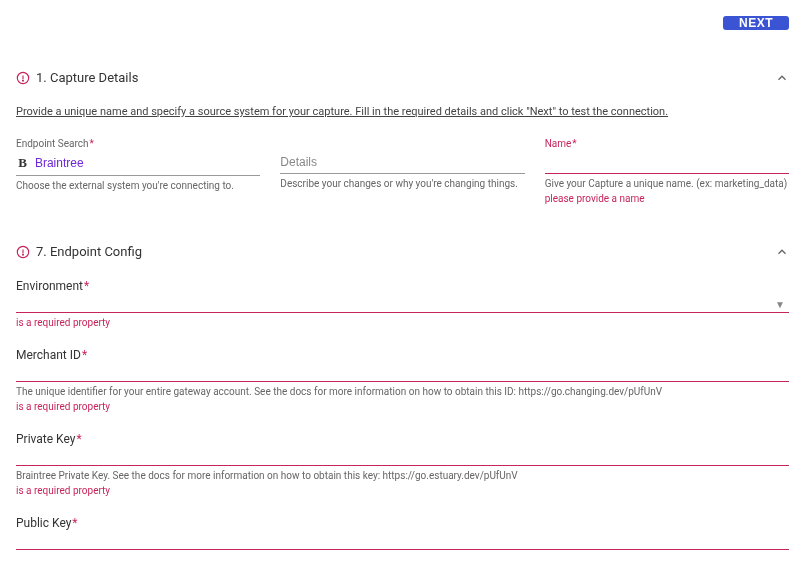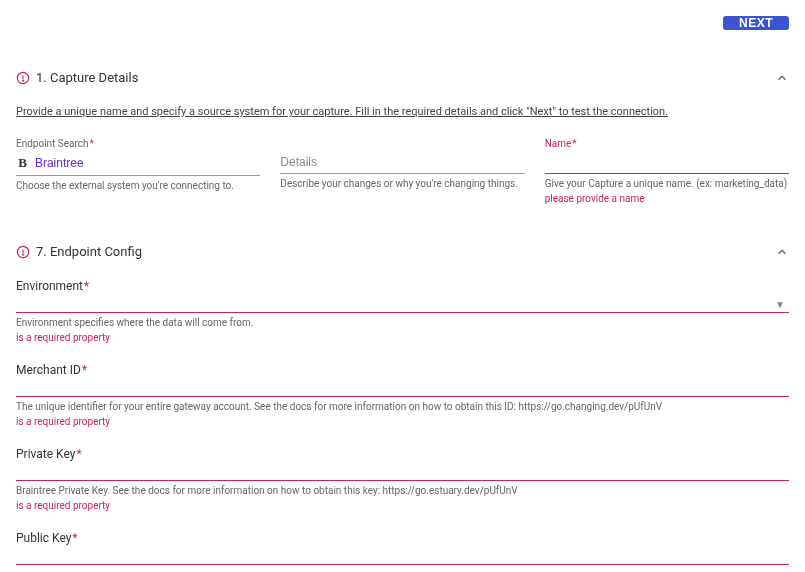--- a/index.html
+++ b/index.html
@@ -239,21 +239,20 @@
       </svg>
     </span>
   </div>
 
   <div id="endpoint-fields">
       <div class="endpoint-field">
         <label class="endpoint-label">Environment<span class="required">*</span></label>
         <div class="endpoint-line">
           <span class="dropdown-caret">▼</span>
         </div>
-        <div class="endpoint-help">Environment specifies where the data will come from.</div>
         <div class="endpoint-error">is a required property</div>
       </div>
       <div class="endpoint-field">
         <label class="endpoint-label">Merchant ID<span class="required">*</span></label>
         <div class="endpoint-line"></div>
         <div class="endpoint-help">The unique identifier for your entire gateway account. See the docs for more information on how to obtain this ID: https://go.changing.dev/pUfUnV</div>
         <div class="endpoint-error">is a required property</div>
       </div>
       <div class="endpoint-field">
         <label class="endpoint-label">Private Key<span class="required">*</span></label>

